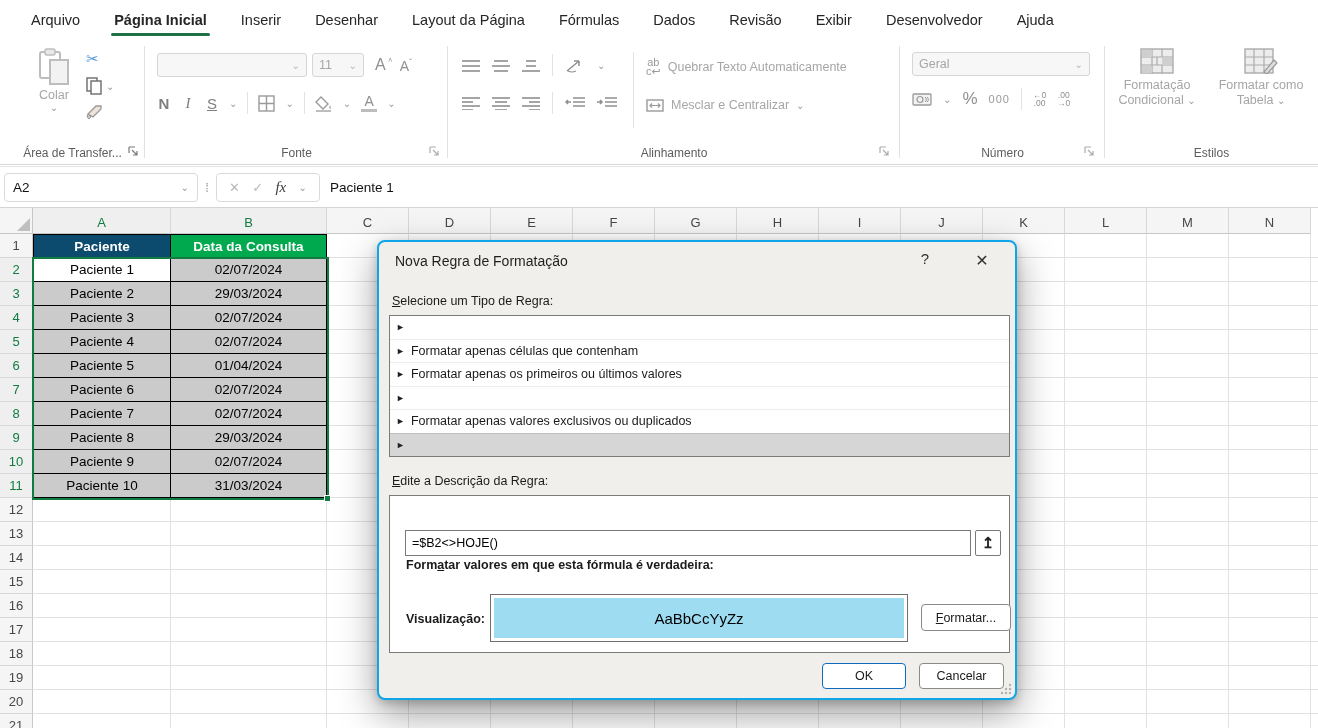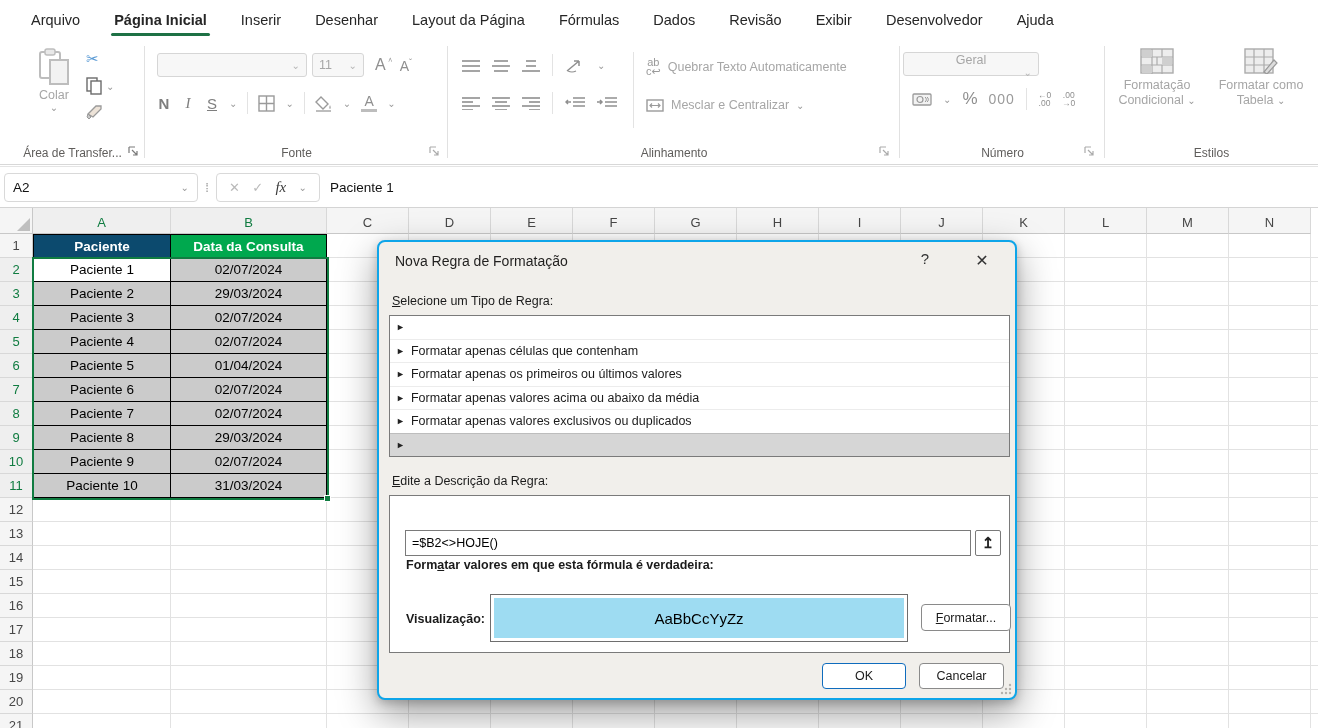--- a/index.html
+++ b/index.html
@@ -45,21 +45,21 @@
 
   
   #grp-align { left:448px; width:452px; }
   .alrow1 { position:absolute; left:14px; top:14px; display:flex; align-items:center; gap:12px; }
   .alrow2 { position:absolute; left:14px; top:52px; display:flex; align-items:center; gap:12px; }
   .al-right { position:absolute; left:185px; top:12px; border-left:1px solid #E3E3E3; padding-left:12px; height:76px; }
   .al-item { display:flex; align-items:center; gap:7px; height:30px; font-size:12.5px; color:#A6A6A6; white-space:nowrap; }
 
   
   #grp-number { left:900px; width:205px; }
-  #num-combo { position:absolute; left:3px; top:12px; width:136px;flex-direction:column; }
+  #num-combo { position:absolute; left:12px; top:12px; width:178px; }
   .numrow { position:absolute; left:12px; top:48px; display:flex; align-items:center; gap:11px; }
   .dec-ic { font-size:8.5px; line-height:8px; color:#8f8f8f; text-align:center; white-space:pre; }
 
   
   #grp-styles { left:1105px; width:213px; }
   .bigbtn { position:absolute; top:8px; width:100px; text-align:center; }
   .bigbtn .lbl { font-size:12.5px; color:#A6A6A6; line-height:15px; margin-top:4px; }
 
   
   #formula-bar { position:absolute; left:0; top:166px; width:100%; height:42px; background:#fff;
@@ -377,21 +377,21 @@
       <div class="numrow">
         <span>
           <svg width="20" height="15" viewBox="0 0 20 15">
               <rect x="1" y="2" width="18" height="11" rx="1" fill="#F2F2F2" stroke="#9a9a9a" stroke-width="1.3"></rect>
               <circle cx="8" cy="7.5" r="3" fill="none" stroke="#9a9a9a" stroke-width="1.2"></circle>
               <path d="M13 5 a3 3 0 0 1 0 5 M15 5 a3 3 0 0 1 0 5" fill="none" stroke="#9a9a9a" stroke-width="1"></path>
             </svg>
         </span>
         <span class="chev">⌄</span>
         <span style="font-size:17px; color:#8f8f8f;">%</span>
-        <span style="font-size:14px; color:#9a9a9a; letter-spacing:1px;">000</span>
+        <span style="font-size:11px; color:#9a9a9a; letter-spacing:1px;">000</span>
         <span class="minidiv"></span>
         <span class="dec-ic">←0
 .00</span>
         <span class="dec-ic">.00
 →0</span>
       </div>
       <div class="glabel">Número</div>
       <div class="launcher" style="right:8px">
         <svg width="12" height="12" viewBox="0 0 12 12">
             <path d="M2 2 H8 M2 2 V8 M5 5 L10 10 M10 6 V10 H6" fill="none" stroke="#ababab" stroke-width="1.2"></path>
@@ -560,21 +560,20 @@
         <div class="rule-item">
           <span class="rule-arrow">►</span>
           <span>Formatar apenas células que contenham</span>
         </div>
         <div class="rule-item">
           <span class="rule-arrow">►</span>
           <span>Formatar apenas os primeiros ou últimos valores</span>
         </div>
         <div class="rule-item">
           <span class="rule-arrow">►</span>
-          <span>Formatar apenas valores acima ou abaixo da média</span>
         </div>
         <div class="rule-item">
           <span class="rule-arrow">►</span>
           <span>Formatar apenas valores exclusivos ou duplicados</span>
         </div>
         <div class="rule-item sel">
           <span class="rule-arrow">►</span>
         </div>
       </div>
 

